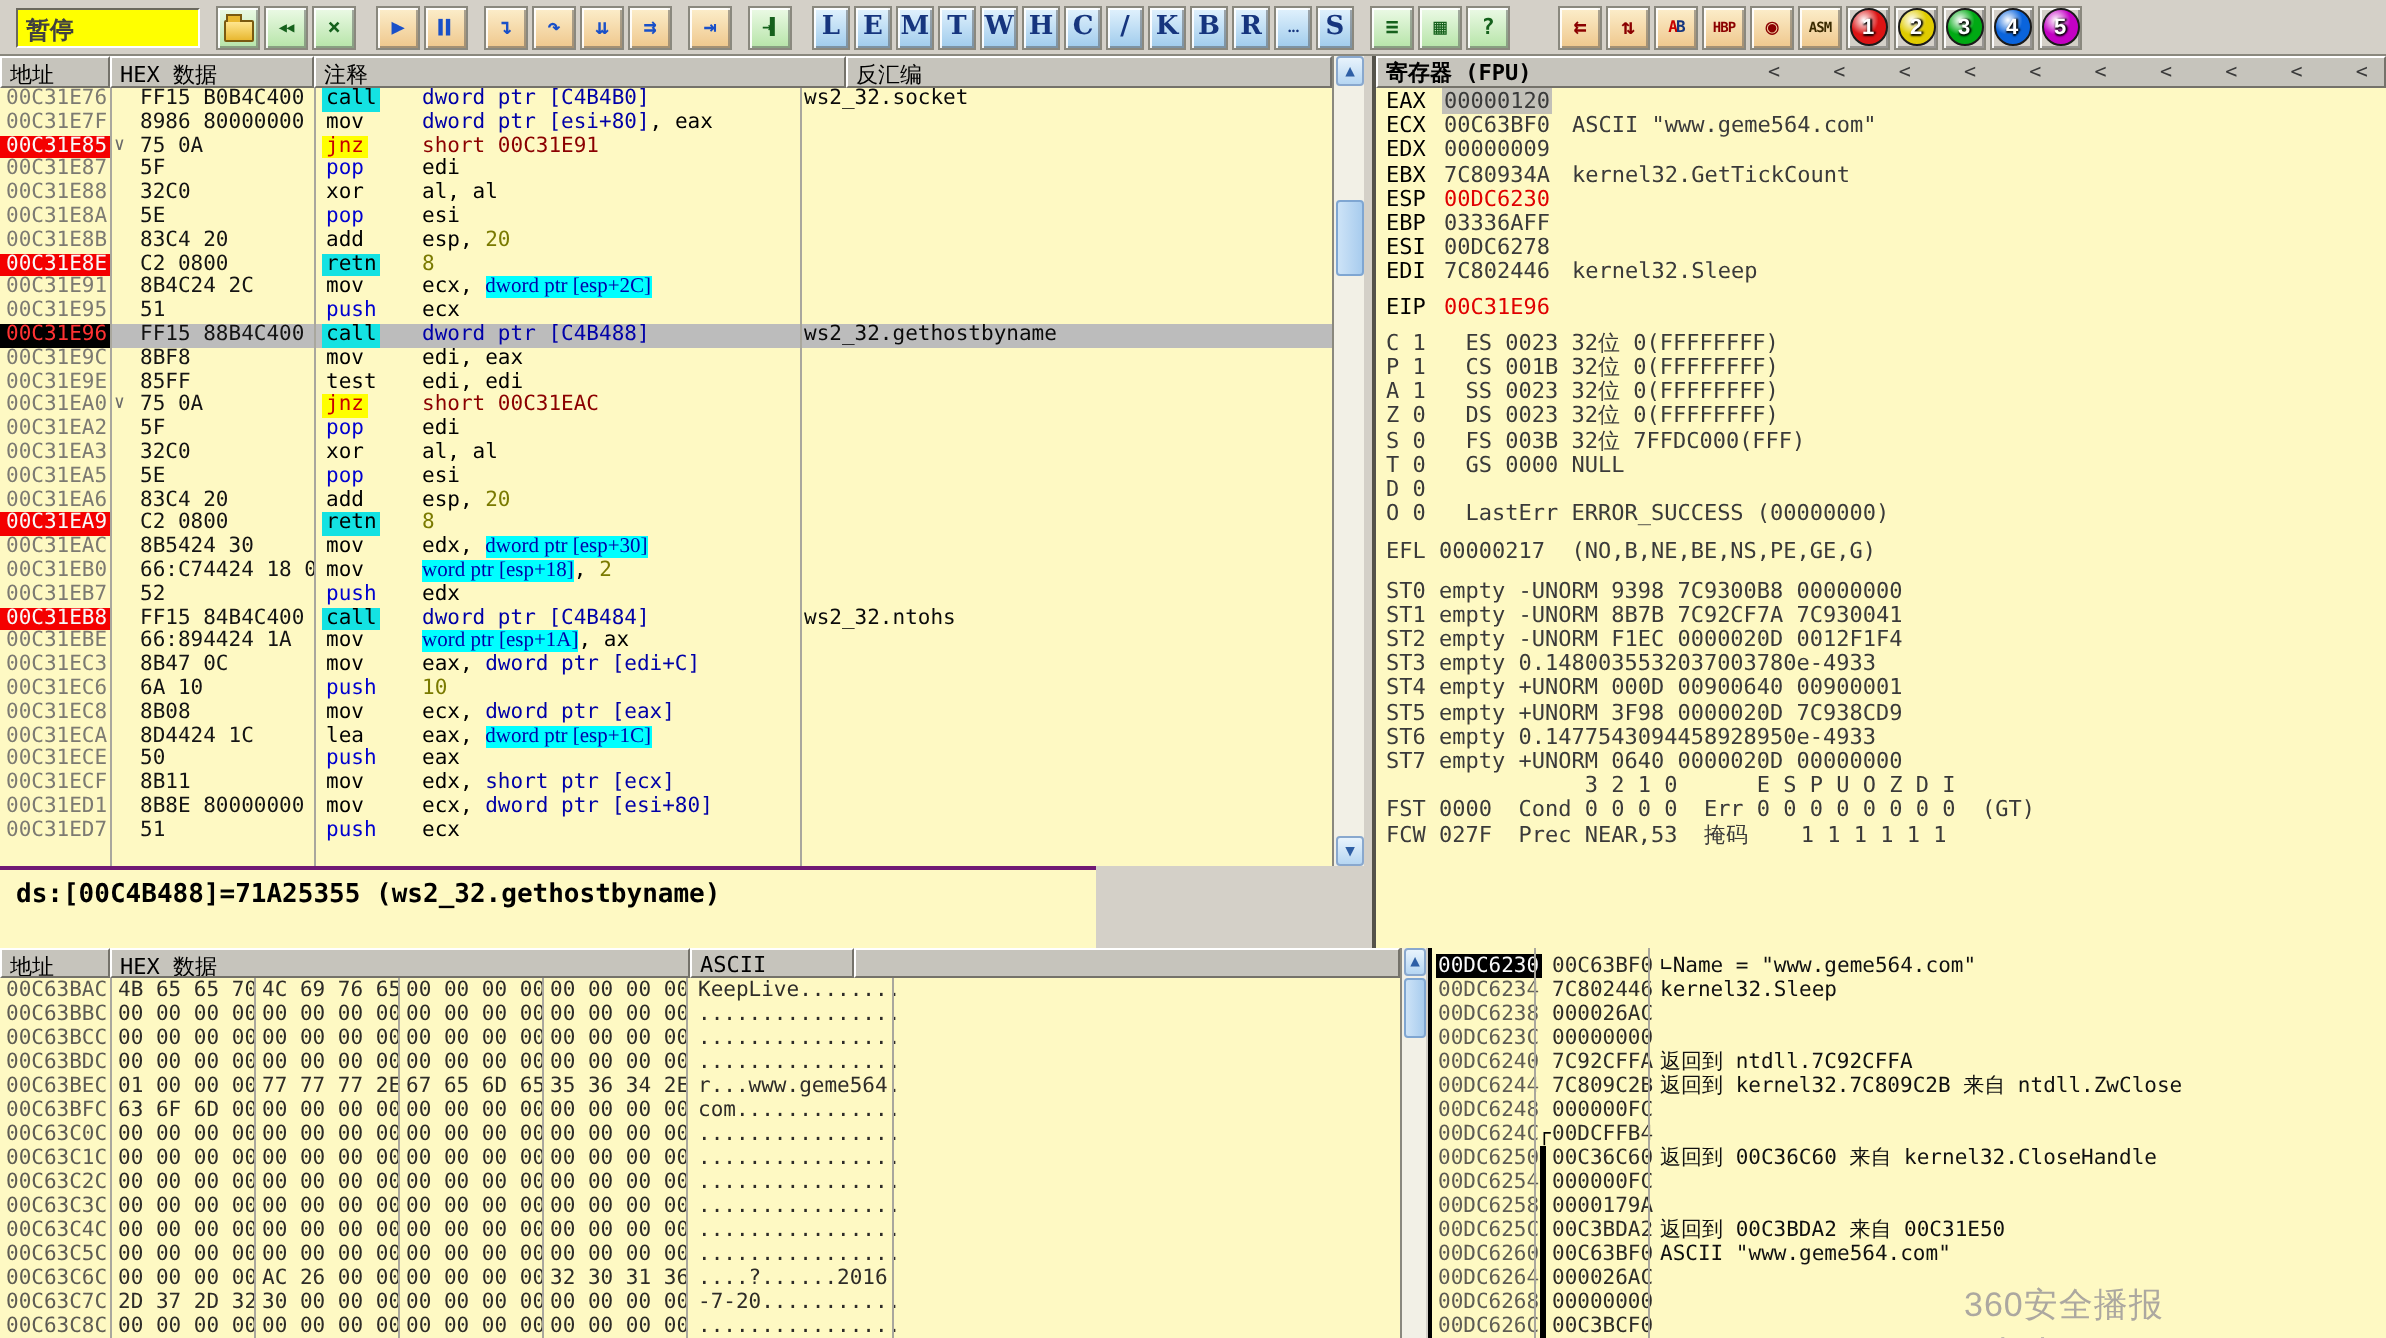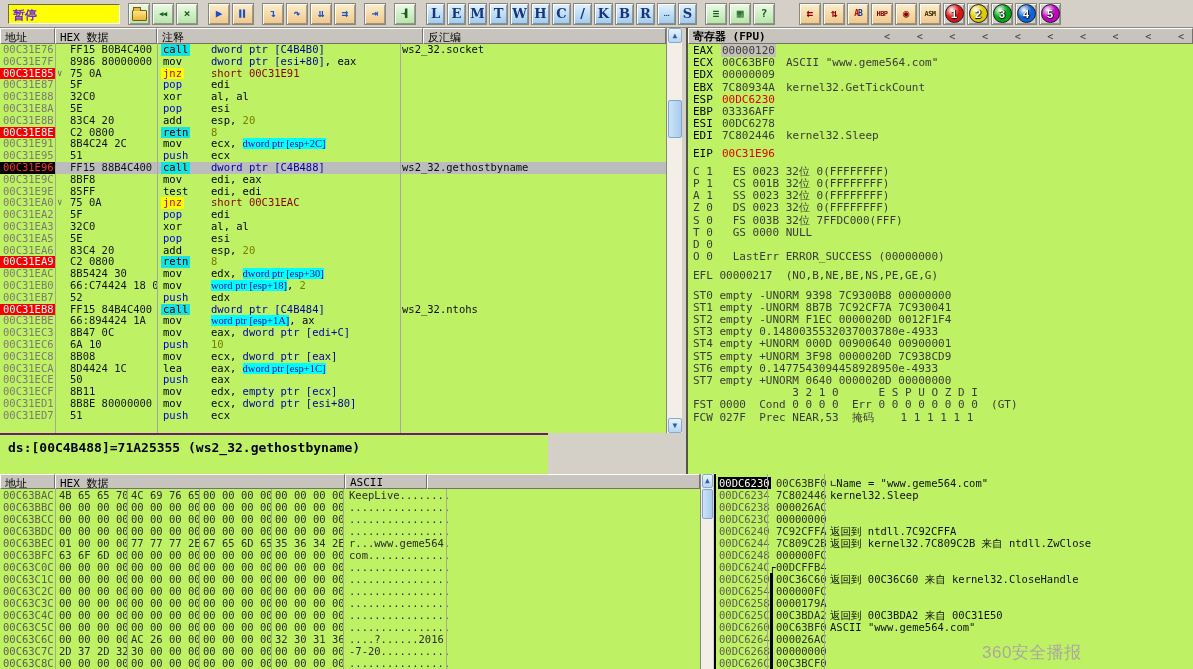--- a/index.html
+++ b/index.html
@@ -2,44 +2,44 @@
 <html><head>
 <meta charset="utf-8">
 <style>
   html,body{margin:0;padding:0;}
   body{width:1193px;height:669px;position:relative;background:#D4D0C8;overflow:hidden;
        font-family:"DejaVu Sans Mono",monospace;-webkit-font-smoothing:none;}
   
   .toolbar{position:absolute;top:0;left:0;width:1193px;height:28px;background:#D4D0C8;
            display:flex;align-items:center;border-bottom:1px solid #8A887E;box-sizing:border-box;}
   .frag{position:absolute;left:0;top:0;width:33px;height:4px;background:#2B4FAE;}
-  .pause-field{width:112px;height:20px;box-sizing:border-box;background:#FFFF00;
+  .pause-field{width:92px;height:20px;box-sizing:border-box;background:#FFFF00;
                border:1px solid;border-color:#6A685E #FFFFFF #FFFFFF #6A685E;
-               color:#6d28d9;font:bold 12px "DejaVu Sans Mono",monospace;
+               color:#404040;font:bold 12px "DejaVu Sans Mono",monospace;
                padding:2px 20px 0 4px;margin-left:8px;}
   .tb-group{display:flex;gap:2px;align-items:center;}
   .tb-btn{width:22px;height:22px;box-sizing:border-box;border:1px solid #8A887E;display:flex;
           align-items:center;justify-content:center;font-weight:bold;position:relative;
           box-shadow:inset 1px 1px 0 rgba(255,255,255,.9), inset -1px -1px 0 rgba(90,90,90,.5);}
   .s-green{background:linear-gradient(#ECFAE6,#B6E4A8);color:#15611C;}
   .s-orange{background:linear-gradient(#FCEECB,#EFC78C);color:#1A50C8;}
   .s-blue{background:linear-gradient(#E2F2FD,#9FCBEC);color:#16357E;
           font-family:"DejaVu Serif",serif;font-size:13px;width:19px;}
   .s-ball{background:#D4D0C8;}
   .g1{font-size:11px;} .g2{font-size:8px;letter-spacing:-1px;} .g3{font-size:7px;letter-spacing:-0.5px;}
   .gx{color:#8B0000;} .gk{color:#3A2A00;}
   .folder{width:13px;height:9px;background:linear-gradient(#FFE690,#E8B830);
           border:1px solid #7A5A10;border-radius:1px;position:relative;margin-top:3px;}
   .folder:before{content:"";position:absolute;top:-4px;left:0;width:6px;height:3px;
           background:#E8B830;border:1px solid #7A5A10;border-bottom:none;}
   .ball{width:17px;height:17px;border-radius:50%;display:flex;align-items:center;justify-content:center;
         color:#fff;font:bold 11px "Liberation Sans",sans-serif;border:1px solid #1A1A1A;
         text-shadow:0 1px 1px #000,1px 0 1px #000;}
   
-  .pane{position:absolute;background:#bef264;box-sizing:border-box;}
+  .pane{position:absolute;background:#fef9c3;box-sizing:border-box;}
   .col-hdr{position:absolute;top:0;left:0;right:0;height:16px;background:#C6C4BC;display:flex;
            font-size:11px;color:#000;box-sizing:border-box;}
   .hc{box-sizing:border-box;border:1px solid;border-color:#FFFFFF #74726A #74726A #FFFFFF;
       padding:1px 0 0 4px;height:16px;white-space:nowrap;overflow:hidden;}
   .vline{position:absolute;width:1px;background:#A9A79D;z-index:5;}
   
   #disasm{top:28px;left:0;width:666px;height:405px;}
   #disasm-rows{position:absolute;top:16px;left:0;right:0;bottom:0;overflow:hidden;}
   .dr{position:relative;height:11.8px;line-height:11.8px;font-size:10.5px;white-space:pre;}
   .dr.rowsel{background:#BCBCBC;}
@@ -285,21 +285,21 @@
       <div class="dr"><span class="a">00C31EAC</span><span class="b">8B5424 30</span><span class="m mn-plain">mov</span><span class="o"><span class="sg-r">edx, </span><span class="sg-h">dword ptr [esp+30]</span></span></div>
       <div class="dr"><span class="a">00C31EB0</span><span class="b">66:C74424 18 02</span><span class="m mn-plain">mov</span><span class="o"><span class="sg-h">word ptr [esp+18]</span><span class="sg-r">, </span><span class="sg-n">2</span></span></div>
       <div class="dr"><span class="a">00C31EB7</span><span class="b">52</span><span class="m mn-st">push</span><span class="o"><span class="sg-r">edx</span></span></div>
       <div class="dr"><span class="a bp">00C31EB8</span><span class="b">FF15 84B4C400</span><span class="m mn-call">call</span><span class="o"><span class="sg-m">dword ptr [C4B484]</span></span><span class="c">ws2_32.ntohs</span></div>
       <div class="dr"><span class="a">00C31EBE</span><span class="b">66:894424 1A</span><span class="m mn-plain">mov</span><span class="o"><span class="sg-h">word ptr [esp+1A]</span><span class="sg-r">, ax</span></span></div>
       <div class="dr"><span class="a">00C31EC3</span><span class="b">8B47 0C</span><span class="m mn-plain">mov</span><span class="o"><span class="sg-r">eax, </span><span class="sg-m">dword ptr [edi+C]</span></span></div>
       <div class="dr"><span class="a">00C31EC6</span><span class="b">6A 10</span><span class="m mn-st">push</span><span class="o"><span class="sg-n">10</span></span></div>
       <div class="dr"><span class="a">00C31EC8</span><span class="b">8B08</span><span class="m mn-plain">mov</span><span class="o"><span class="sg-r">ecx, </span><span class="sg-m">dword ptr [eax]</span></span></div>
       <div class="dr"><span class="a">00C31ECA</span><span class="b">8D4424 1C</span><span class="m mn-plain">lea</span><span class="o"><span class="sg-r">eax, </span><span class="sg-h">dword ptr [esp+1C]</span></span></div>
       <div class="dr"><span class="a">00C31ECE</span><span class="b">50</span><span class="m mn-st">push</span><span class="o"><span class="sg-r">eax</span></span></div>
-      <div class="dr"><span class="a">00C31ECF</span><span class="b">8B11</span><span class="m mn-plain">mov</span><span class="o"><span class="sg-r">edx, </span><span class="sg-m">empty ptr [ecx]</span></span></div>
+      <div class="dr"><span class="a">00C31ECF</span><span class="b">8B11</span><span class="m mn-plain">mov</span><span class="o"><span class="sg-r">edx, </span><span class="sg-m">short ptr [ecx]</span></span></div>
       <div class="dr"><span class="a">00C31ED1</span><span class="b">8B8E 80000000</span><span class="m mn-plain">mov</span><span class="o"><span class="sg-r">ecx, </span><span class="sg-m">dword ptr [esi+80]</span></span></div>
       <div class="dr"><span class="a">00C31ED7</span><span class="b">51</span><span class="m mn-st">push</span><span class="o"><span class="sg-r">ecx</span></span></div>
     </div>
   <div class="vline" style="left:55px;top:16px;bottom:0;"></div>
   <div class="vline" style="left:157px;top:16px;bottom:0;"></div>
   <div class="vline" style="left:400px;top:16px;bottom:0;"></div>
 </div>
 
 <div class="sb" id="sb-dis">
   <div class="sb-btn sb-up">▲</div>

